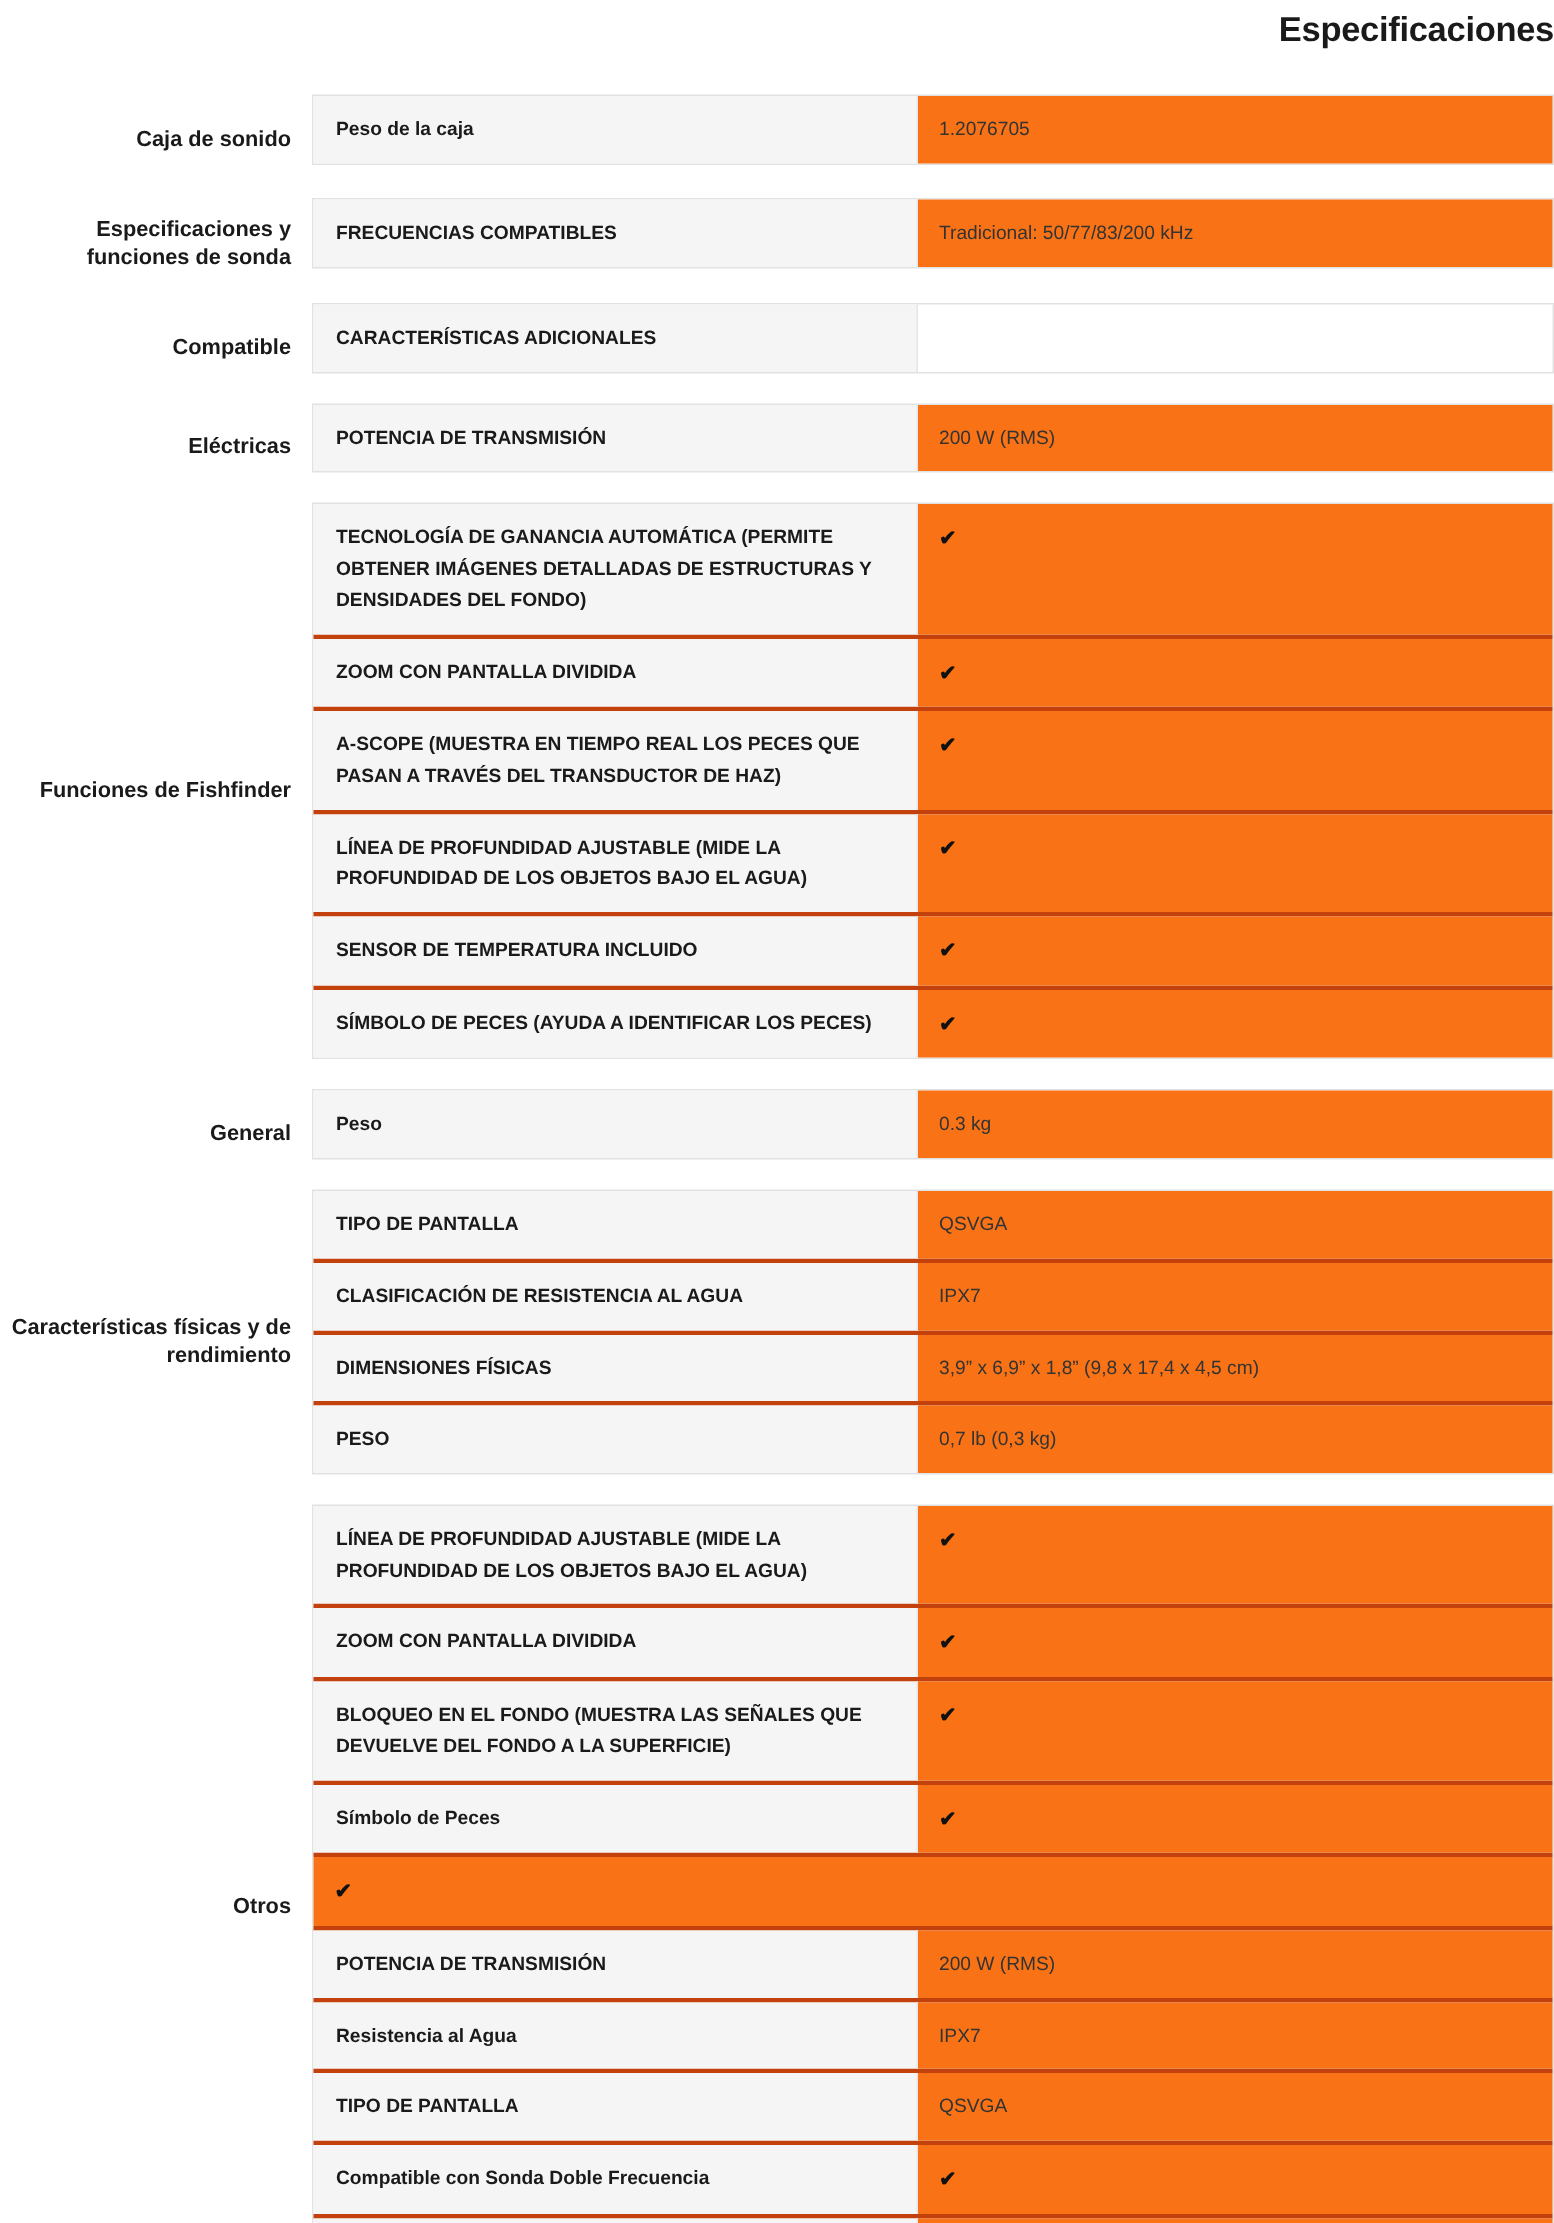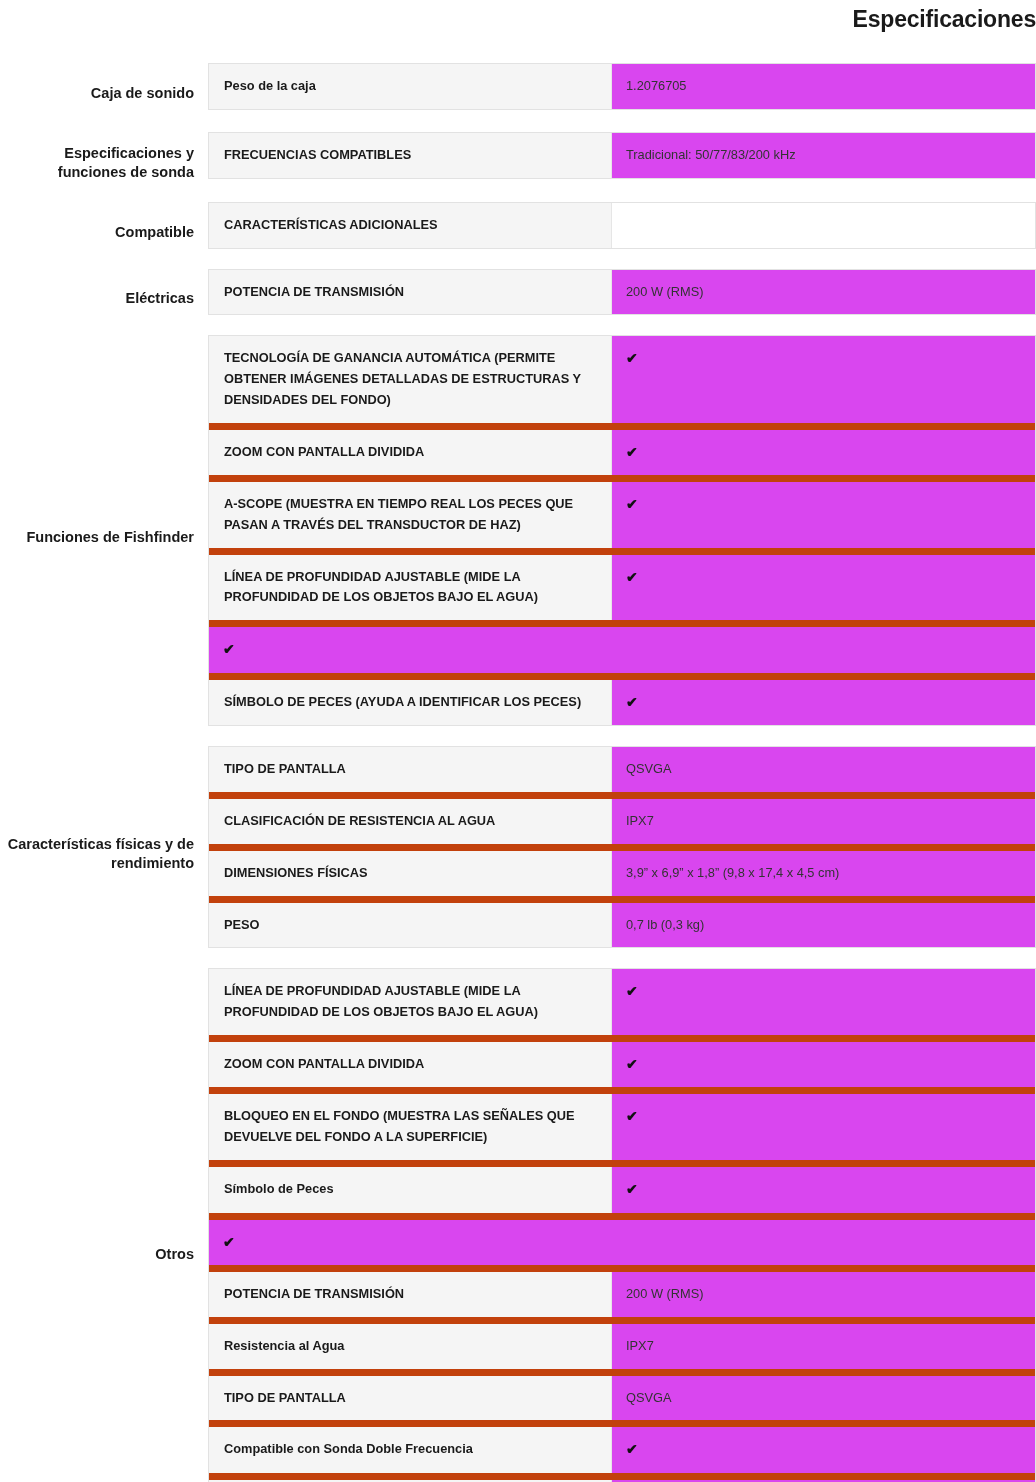--- a/index.html
+++ b/index.html
@@ -49,41 +49,41 @@
   .group-table {
     flex: 1;
     border: 1px solid #e2e2e2;
     border-top: 1px solid #e2e2e2;
     background: #ffffff;
     box-sizing: border-box;
   }
   .spec-row {
     display: flex;
     align-items: stretch;
-    border-bottom: 7px solid #c2410c;
+    border-bottom: 3px solid #c2410c;
   }
   .spec-row:last-child {
     border-bottom: none;
   }
   .spec-key {
     width: 403px;
     min-width: 403px;
     box-sizing: border-box;
     background: #f5f5f5;
     border-right: 1px solid #e6e6e6;
     padding: 12px 16px 12px 15px;
     font-size: 12.8px;
     font-weight: bold;
     color: #1a1a1a;
     line-height: 1.62;
   }
   .spec-val {
     flex: 1;
     box-sizing: border-box;
-    background: #d946ef;
+    background: #f97316;
     padding: 12px 14px 12px 14px;
     font-size: 12.8px;
     font-weight: normal;
     color: #333333;
     line-height: 1.62;
   }
   .spec-val.check {
     font-size: 14px;
     color: #111111;
     font-weight: bold;
@@ -147,25 +147,35 @@
           </div>
           <div class="spec-row">
             <div class="spec-key">A-SCOPE (MUESTRA EN TIEMPO REAL LOS PECES QUE PASAN A TRAVÉS DEL TRANSDUCTOR DE HAZ)</div>
             <div class="spec-val check">✔</div>
           </div>
           <div class="spec-row">
             <div class="spec-key">LÍNEA DE PROFUNDIDAD AJUSTABLE (MIDE LA PROFUNDIDAD DE LOS OBJETOS BAJO EL AGUA)</div>
             <div class="spec-val check">✔</div>
           </div>
           <div class="spec-row">
+            <div class="spec-key">SENSOR DE TEMPERATURA INCLUIDO</div>
             <div class="spec-val check">✔</div>
           </div>
           <div class="spec-row">
             <div class="spec-key">SÍMBOLO DE PECES (AYUDA A IDENTIFICAR LOS PECES)</div>
             <div class="spec-val check">✔</div>
+          </div>
+        </div>
+      </div>
+      <div class="spec-group">
+        <div class="group-label">General</div>
+        <div class="group-table">
+          <div class="spec-row">
+            <div class="spec-key">Peso</div>
+            <div class="spec-val">0.3 kg</div>
           </div>
         </div>
       </div>
       <div class="spec-group">
         <div class="group-label">Características físicas y de rendimiento</div>
         <div class="group-table">
           <div class="spec-row">
             <div class="spec-key">TIPO DE PANTALLA</div>
             <div class="spec-val">QSVGA</div>
           </div>

